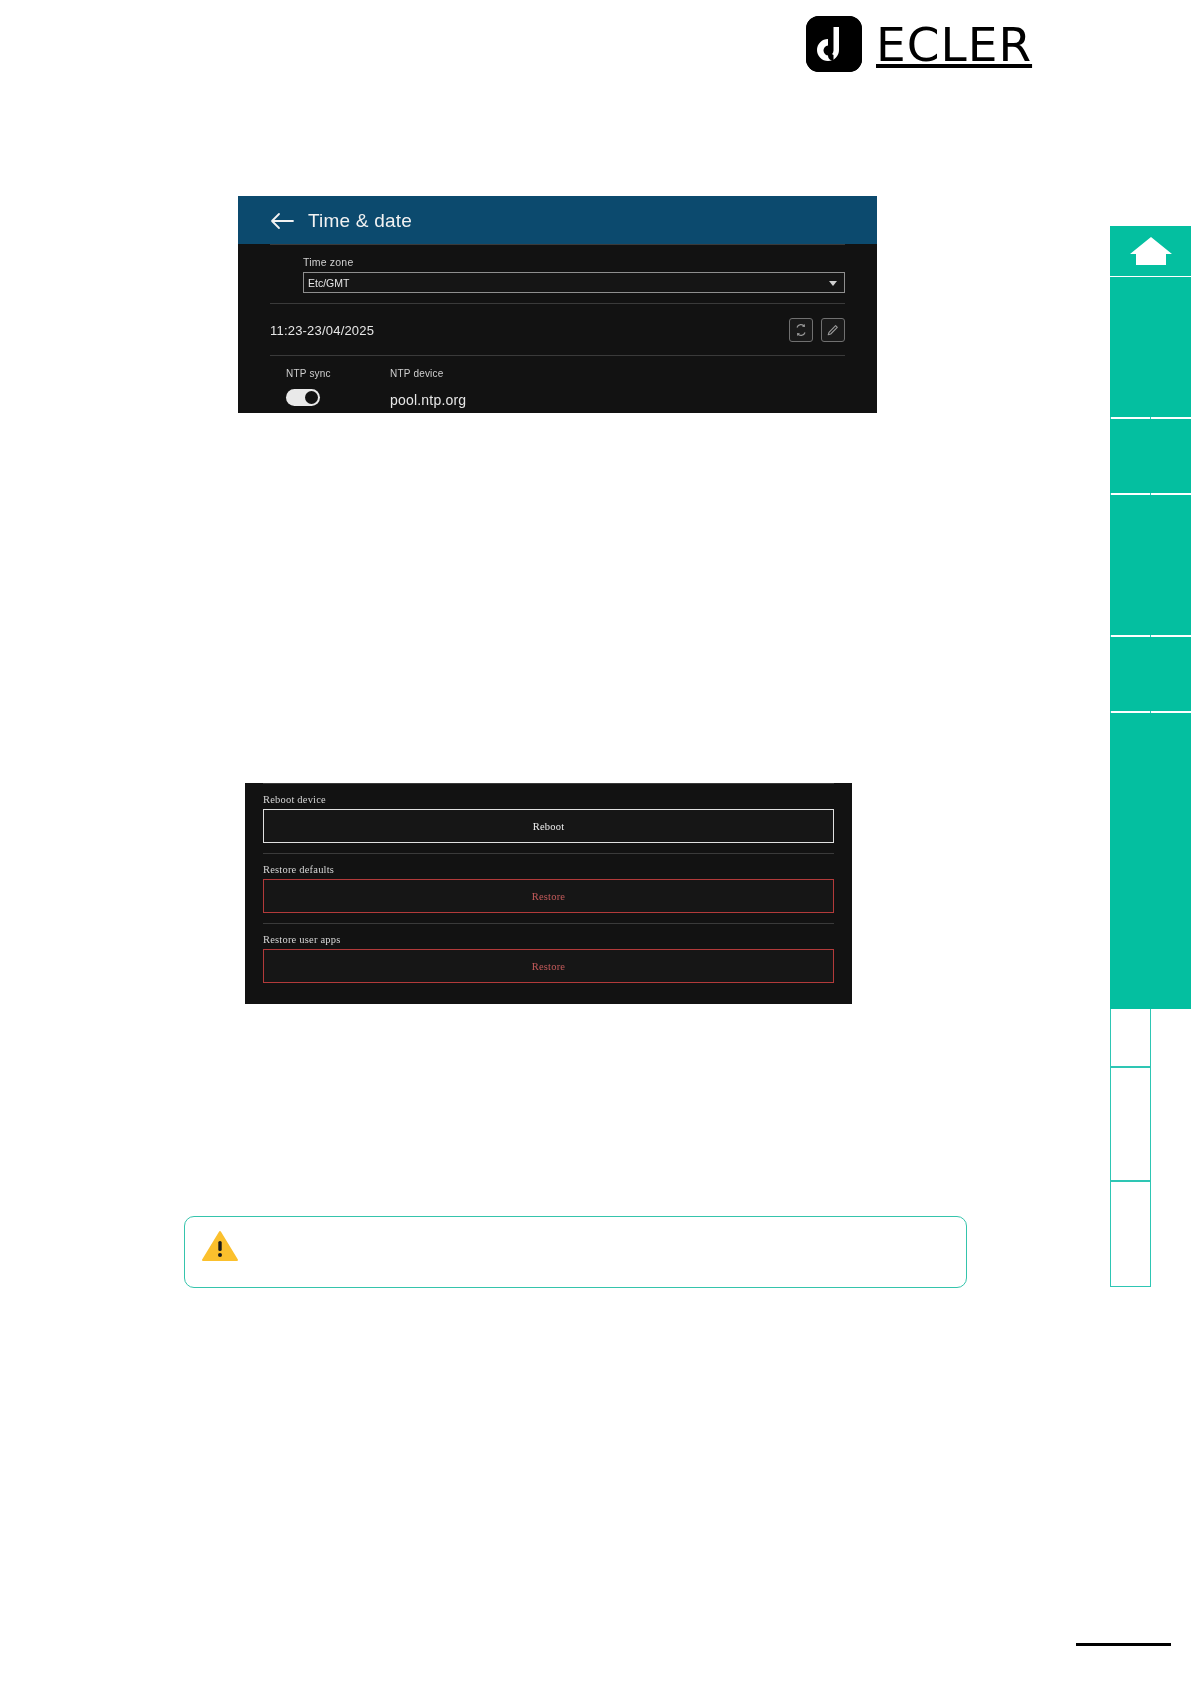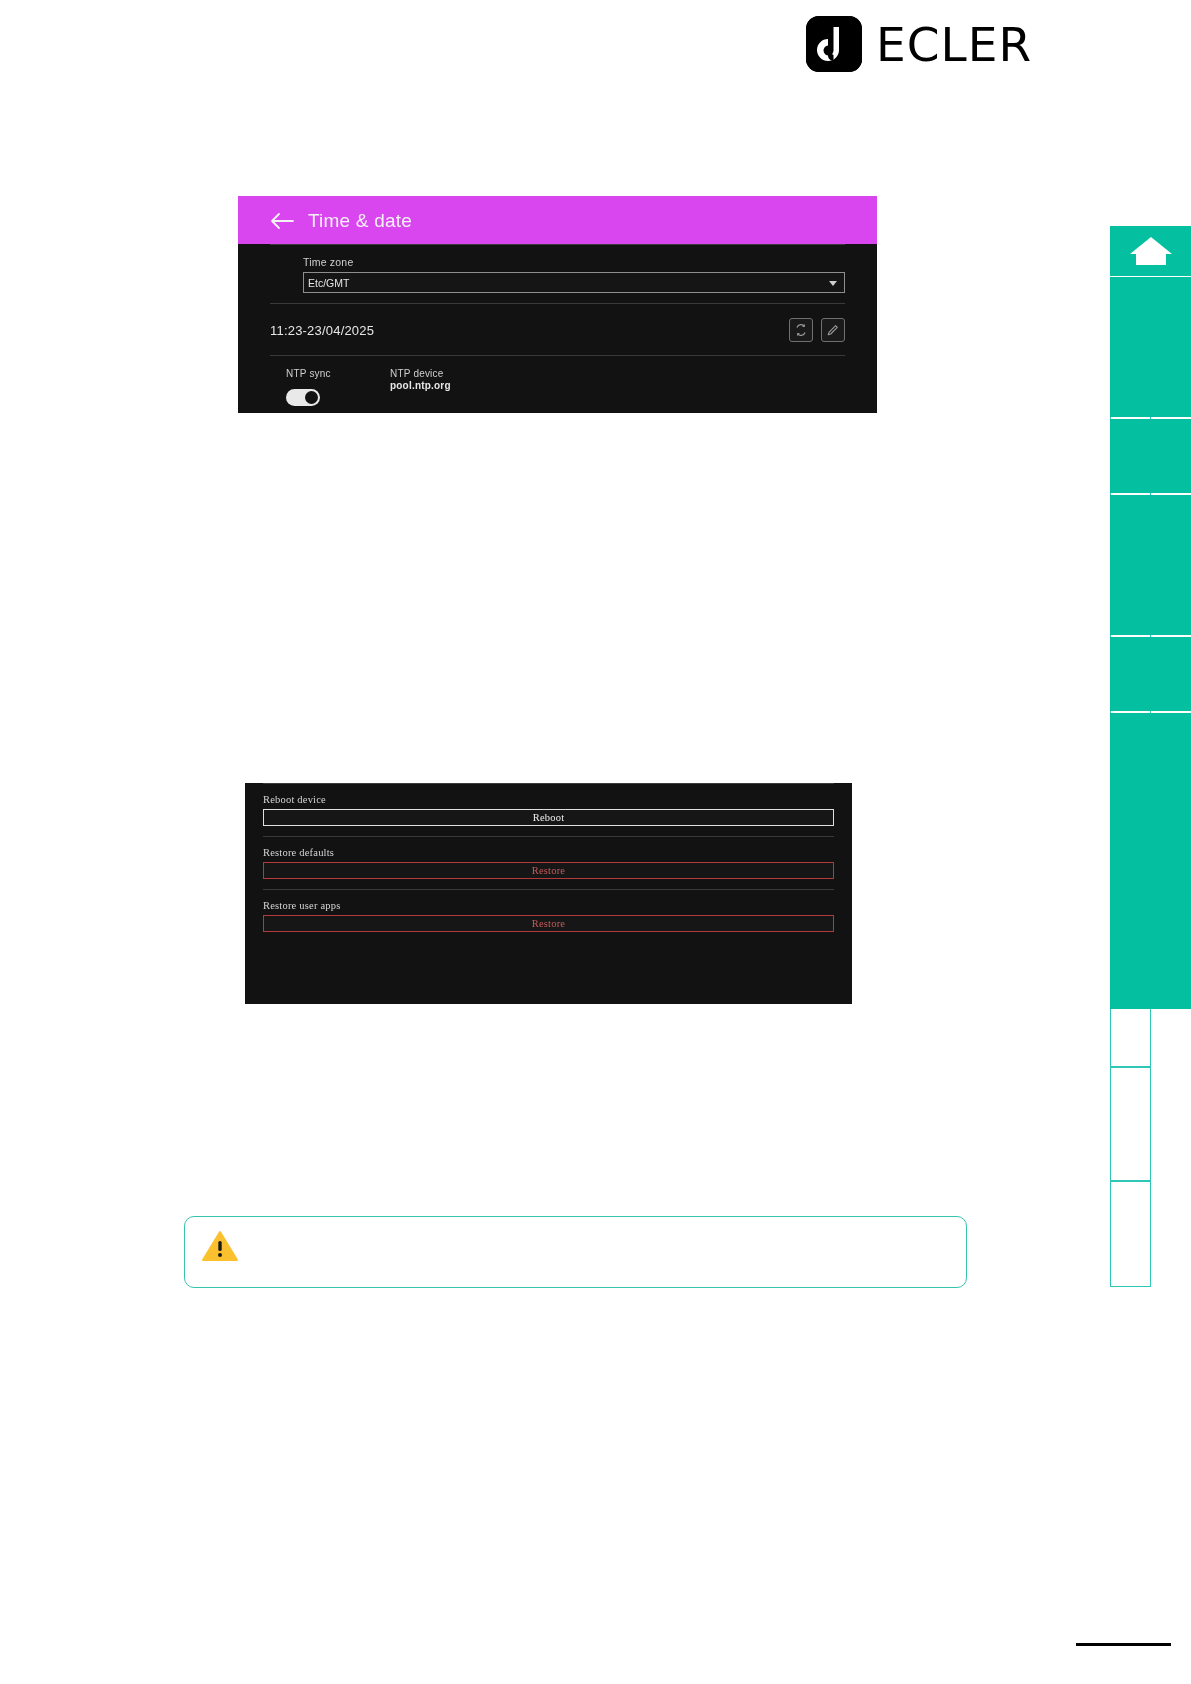--- a/index.html
+++ b/index.html
@@ -7,21 +7,21 @@
     width: 1191px; height: 1684px;
     background: #ffffff;
     font-family: "Liberation Sans", sans-serif;
     overflow: hidden;
   }
   .page { position: relative; width: 1191px; height: 1684px; background:#fff; }
 
   
   .brand {
     position: absolute; left: 806px; top: 16px;
-    display: flex; align-items: center; gap: 14px;
+    display: flex; align-items: center; gap: 14px; text-decoration: underline;
   }
   .brand-mark {
     width: 56px; height: 56px; border-radius: 13px;
     background: #000; position: relative;
   }
   .brand-mark svg { position:absolute; left:0; top:0; }
   .brand-word {
     font-size: 47px; letter-spacing: 1px; color:#000;
     font-weight: 400; line-height: 1;
     font-family: "DejaVu Sans", sans-serif;
@@ -29,21 +29,21 @@
 
   
   .panel {
     position: absolute;
     background: #121212;
     color: #e9e9e9;
   }
   .panel-header {
     display: flex; align-items: center; gap: 14px;
     padding: 14px 32px 12px 32px;
-    background:#d946ef;
+    background:#0c4a6e;
   }
   .panel-header .back-arrow { width: 24px; height: 18px; display:block; }
   .panel-title {
     font-size: 19px; font-weight: 400; color:#f2f2f2; letter-spacing:.2px;
   }
   .panel-body { padding: 0 32px 20px 32px; }
 
   .row-divider { height:1px; background:#3a3a3a; }
   .row { padding: 11px 0 10px 0; margin-left: 33px; }
 
@@ -77,34 +77,34 @@
     width:24px; height:24px; border:1px solid #707070;
     border-radius:3px; background:#1a1a1a;
     display:flex; align-items:center; justify-content:center;
   }
   .icon-btn svg { display:block; }
 
   .ntp-row { display:flex; padding: 12px 0 0 0; }
   .ntp-col-a { width: 104px; margin-left: 16px; }
   .ntp-col-b { }
   .small-label { font-size:10px; color:#cfcfcf; letter-spacing:.2px; }
-  .small-value { font-size:10px; color:#e6e6e6; letter-spacing:.2px; margin-top:1px; font-weight:bold;}
+  .small-value { font-size:14px; color:#e6e6e6; letter-spacing:.2px; margin-top:13px; font-weight:normal;}
   .toggle {
     margin-top: 10px;
     width: 34px; height: 17px; border-radius: 9px;
     background:#e9e9e9; position:relative;
   }
   .toggle .knob {
     position:absolute; right:2px; top:2px;
     width:13px; height:13px; border-radius:50%; background:#121212;
   }
 
   
   .btn-wide {
-    width: 100%; height: 17px;
+    width: 100%; height: 34px;
     display:flex; align-items:center; justify-content:center;
     font-size: 10.5px; letter-spacing:.2px;
     border:1px solid #e0e0e0; color:#eeeeee; background:#161616;
   }
   .btn-wide.danger { border-color:#b23a3a; color:#c45b5b; }
   .boot-block { padding-top: 10px; padding-bottom: 10px; font-family: Liberation Serif, serif; }
   .boot-label { font-size:10.5px; color:#d6d6d6; margin-bottom:4px; letter-spacing:.2px;}
 
   
   .callout {

